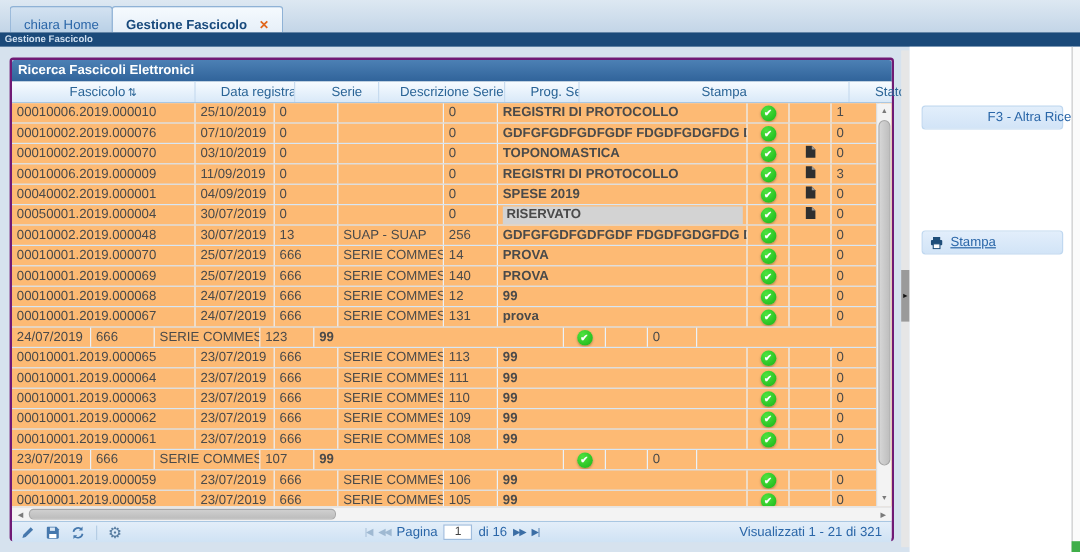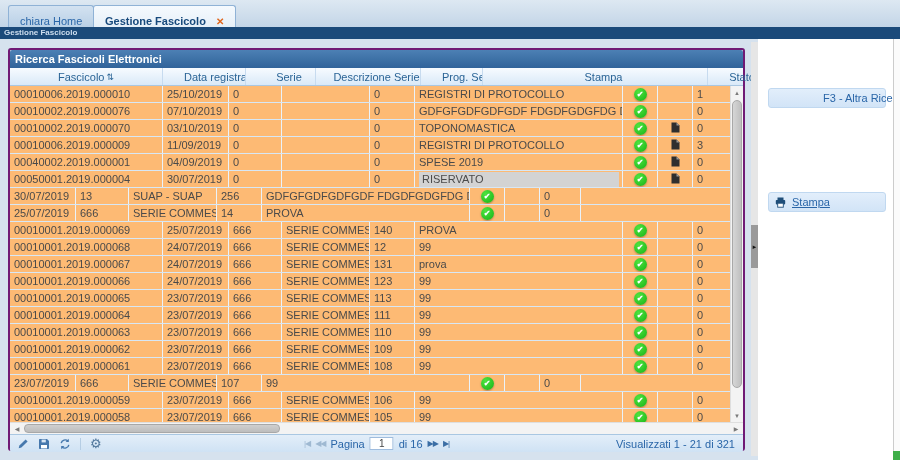--- a/index.html
+++ b/index.html
@@ -36,21 +36,21 @@
     overflow:hidden; white-space:nowrap; border-right:1px solid #c7dbef; height:100%; cursor:pointer; }
   .hcell.left { justify-content:flex-start; padding-left:4px; }
   .sort { margin-left:2px; font-size:9px; }
   .gbody { position:relative; height:336px; overflow:hidden; background:#fdba74; }
   .row { display:flex; width:724px; height:17px; border-bottom:1px solid #d7e7f5; cursor:pointer; }
   .cell { flex:none; display:flex; align-items:center; padding-left:4px; overflow:hidden;
     white-space:nowrap; border-right:1px solid #eaf2fa; font-size:11px; color:#4a4a4a; height:100%; }
   .c0{width:153px}.c1{width:66px}.c2{width:53px}.c3{width:88px}.c4{width:45px}
   .c5{width:208px}.c6{width:35px}.c7{width:35px}.c8{width:41px}
   .cell.c6,.cell.c7 { justify-content:center; padding-left:0; }
-  .ogg { overflow:hidden; white-space:nowrap; width:100%; }
+  .ogg { overflow:hidden; white-space:nowrap; width:100%;font-weight:bold; }
   .ogg.riservato { background:#d3d3d3; height:15px; line-height:15px; padding-left:3px;
     width:calc(100% - 3px); }
   .check { width:13px; height:13px; border-radius:50%;
     background:radial-gradient(circle at 35% 30%, #4fe33f, #17b317);
     color:#fff; font-size:8px; font-weight:bold; display:flex; align-items:center;
     justify-content:center; box-shadow:0 1px 2px rgba(0,0,0,.3); }
 
   
   .vscroll { position:absolute; right:0; top:0; width:13px; height:336px;
     background:#f3f3f3; border-left:1px solid #dedede; }
@@ -271,34 +271,36 @@
           </div>
           <div class="cell c7">
             <span><svg width="9" height="11" viewBox="0 0 9 11">
                 <path d="M0.5 0.5h5l3 3v7h-8z" fill="#2f2f2f"></path>
                 <path d="M5.5 0.5l3 3h-3z" fill="#9a9a9a"></path>
               </svg></span>
           </div>
           <div class="cell c8">0</div>
         </div>
         <div class="row">
+          <div class="cell c0">00010002.2019.000048</div>
           <div class="cell c1">30/07/2019</div>
           <div class="cell c2">13</div>
           <div class="cell c3">SUAP - SUAP</div>
           <div class="cell c4">256</div>
           <div class="cell c5">
             <div class="ogg">GDFGFGDFGDFGDF FDGDFGDGFDG DGDFGDFGD SPORT</div>
           </div>
           <div class="cell c6">
             <div class="check">✔</div>
           </div>
           <div class="cell c7"></div>
           <div class="cell c8">0</div>
         </div>
         <div class="row">
+          <div class="cell c0">00010001.2019.000070</div>
           <div class="cell c1">25/07/2019</div>
           <div class="cell c2">666</div>
           <div class="cell c3">SERIE COMMESSE - COM</div>
           <div class="cell c4">14</div>
           <div class="cell c5">
             <div class="ogg">PROVA</div>
           </div>
           <div class="cell c6">
             <div class="check">✔</div>
           </div>
@@ -344,21 +346,20 @@
           <div class="cell c5">
             <div class="ogg">prova</div>
           </div>
           <div class="cell c6">
             <div class="check">✔</div>
           </div>
           <div class="cell c7"></div>
           <div class="cell c8">0</div>
         </div>
         <div class="row">
-          <div class="cell c0">00010001.2019.000066</div>
           <div class="cell c1">24/07/2019</div>
           <div class="cell c2">666</div>
           <div class="cell c3">SERIE COMMESSE - COM</div>
           <div class="cell c4">123</div>
           <div class="cell c5">
             <div class="ogg">99</div>
           </div>
           <div class="cell c6">
             <div class="check">✔</div>
           </div>

